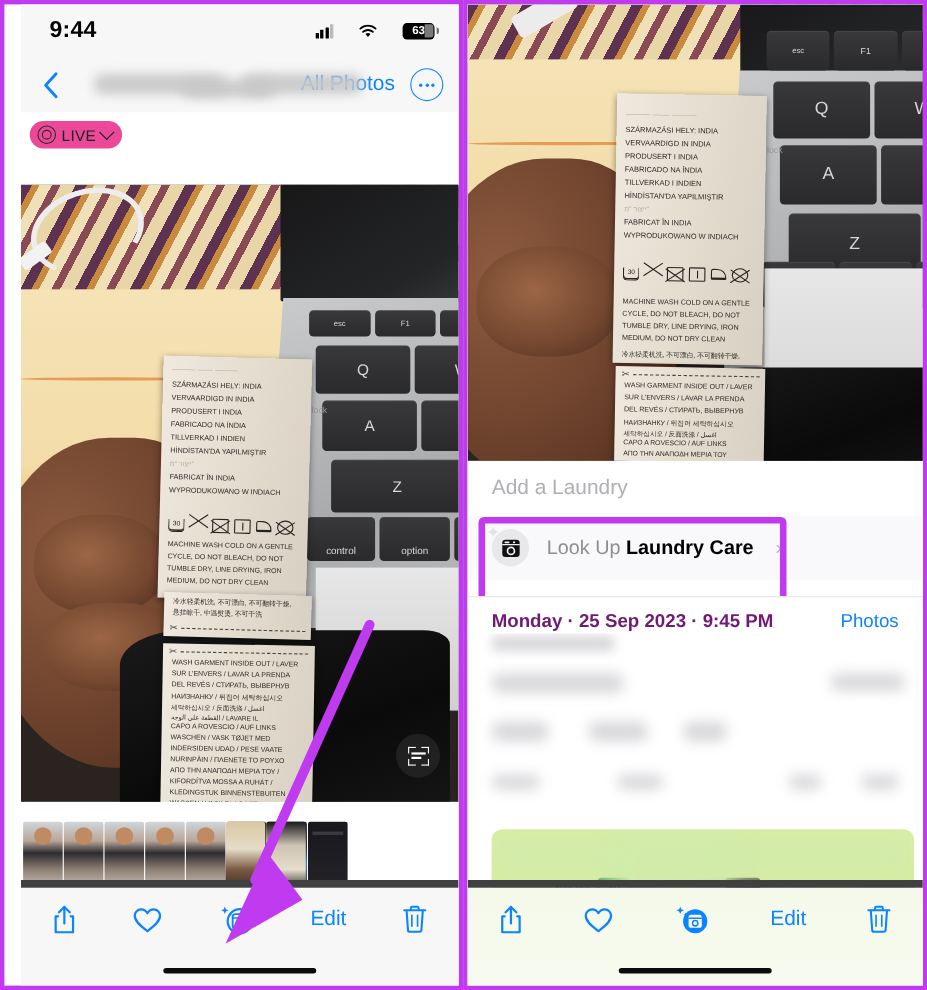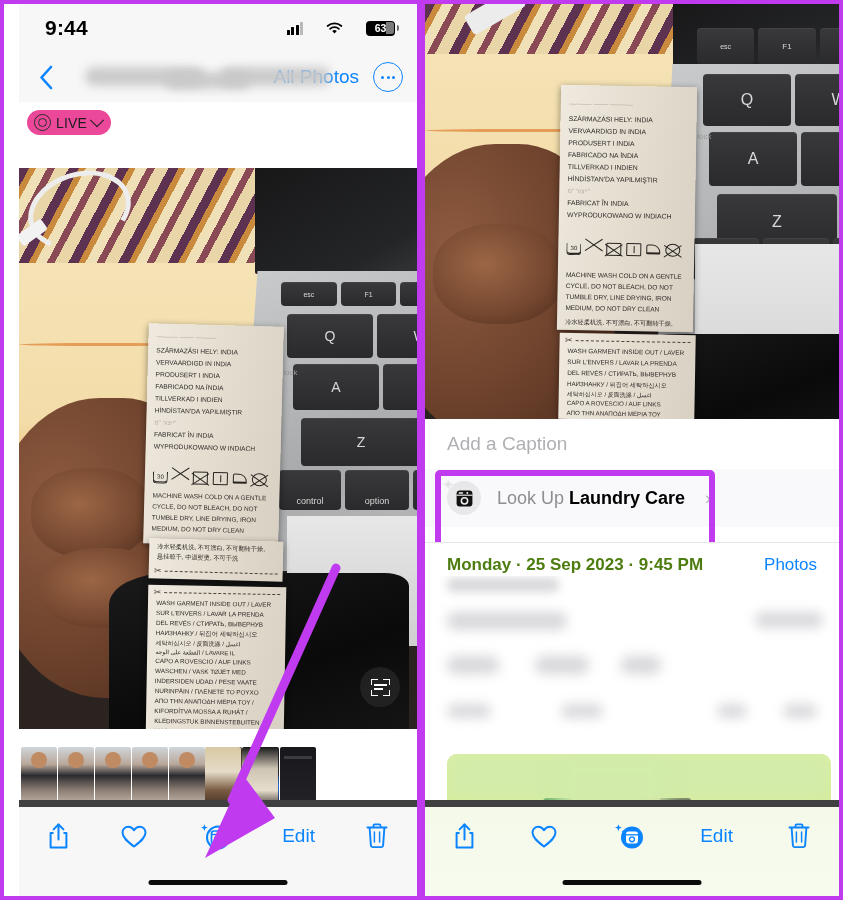--- a/index.html
+++ b/index.html
@@ -129,21 +129,21 @@
   .lookup-band{background:#f7f7f9;padding:0;}
   .lookup-row{display:flex;align-items:center;gap:16px;padding:12px 22px;background:#f9f9fb;box-sizing:border-box;}
   .lookup-ico{position:relative;width:34px;height:34px;border-radius:50%;background:#e8e8ea;display:flex;align-items:center;justify-content:center;flex:none;}
   .spark{position:absolute;left:-5px;top:-4px;color:#e3e3e5;font-size:15px;line-height:1;}
   .lookup-text{font-size:18px;color:#8e8e93;}
   .lookup-text b{color:#000;font-weight:700;}
   .lookup-chev{color:#b8b8bd;font-size:18px;margin-left:4px;}
   .hl-box{position:absolute;border:6px solid #c03bf0;border-radius:5px;pointer-events:none;}
 
   .date-row{display:flex;align-items:center;justify-content:space-between;padding:12px 22px 6px;background:#fff;box-sizing:border-box;border-top:1px solid #e6e6e8;}
-  .date-txt{font-size:17px;color:#4d7c0f;font-weight:600;text-align:center;}
+  .date-txt{font-size:17px;color:#701a75;font-weight:600;text-align:center;}
   .adjust{color:#0a84ff;font-size:17px;}
   .blurline{background:#d7d7da;border-radius:6px;filter:blur(5px);}
   .map{position:absolute;left:12px;right:12px;background:#d9eda0;border-radius:10px 10px 0 0;overflow:hidden;}
   .map .green{position:absolute;inset:0;background:linear-gradient(180deg,#dcefa4 0%,#d4ec95 100%);}
   .map .road{position:absolute;height:2.5px;background:#cfcfcf;border-radius:2px;}
   .map .river{position:absolute;height:7px;background:#8ed2f5;border-radius:6px;}
   .map .shield{position:absolute;background:#fff;border:2px solid #15803d;border-radius:4px;color:#0f3d1f;font-size:11px;font-weight:700;display:flex;align-items:center;justify-content:center;}
   .map .shlabel{position:absolute;font-size:11px;color:#6b6b6b;font-weight:600;transform:rotate(-9deg);}
   .map .mthumb{position:absolute;width:58px;height:26px;border-radius:3px;background:linear-gradient(90deg,#cbb089 0 46%,#2b2b2b 46% 100%);}
   .map .blurpatch{position:absolute;background:rgba(210,235,170,.9);filter:blur(9px);}
@@ -476,21 +476,21 @@
           <div class="ln" style="top:25px;font-size:6.4px;">SUR L'ENVERS / LAVAR LA PRENDA</div>
           <div class="ln" style="top:36px;font-size:6.4px;">DEL REVÉS / СТИРАТЬ, ВЫВЕРНУВ</div>
           <div class="ln" style="top:47px;font-size:6.2px;">НАИЗНАНКУ / 뒤집어 세탁하십시오</div>
           <div class="ln" style="top:57px;font-size:6px;">세탁하십시오 / 反面洗涤 / اغسل</div>
           <div class="ln" style="top:66px;font-size:6.2px;">CAPO A ROVESCIO / AUF LINKS</div>
           <div class="ln" style="top:76px;font-size:6.2px;">ΑΠΟ ΤΗΝ ΑΝΑΠΟΔΗ ΜΕΡΙΑ ΤΟΥ</div>
         </div>
       </div>
 
       <div class="caption-row" style="position:absolute;left:0;top:415px;right:0;">
-        <span class="caption-ph">Add a Caption</span>
+        <span class="caption-ph">Add a Laundry</span>
       </div>
 
       <div class="lookup-band" style="position:absolute;left:0;top:465px;right:0;">
         <div class="lookup-row">
           <span class="lookup-ico">
             <span class="spark">✦</span>
             <svg width="19" height="19" viewBox="0 0 19 19">
               <rect x="1.6" y="1.6" width="15.8" height="15.8" rx="3" fill="#111"></rect>
               <line x1="1.6" y1="6.2" x2="17.4" y2="6.2" stroke="#f0f0f0" stroke-width="1.1"></line>
               <rect x="3.6" y="3.2" width="4.6" height="1.6" rx=".7" fill="#f0f0f0"></rect>

